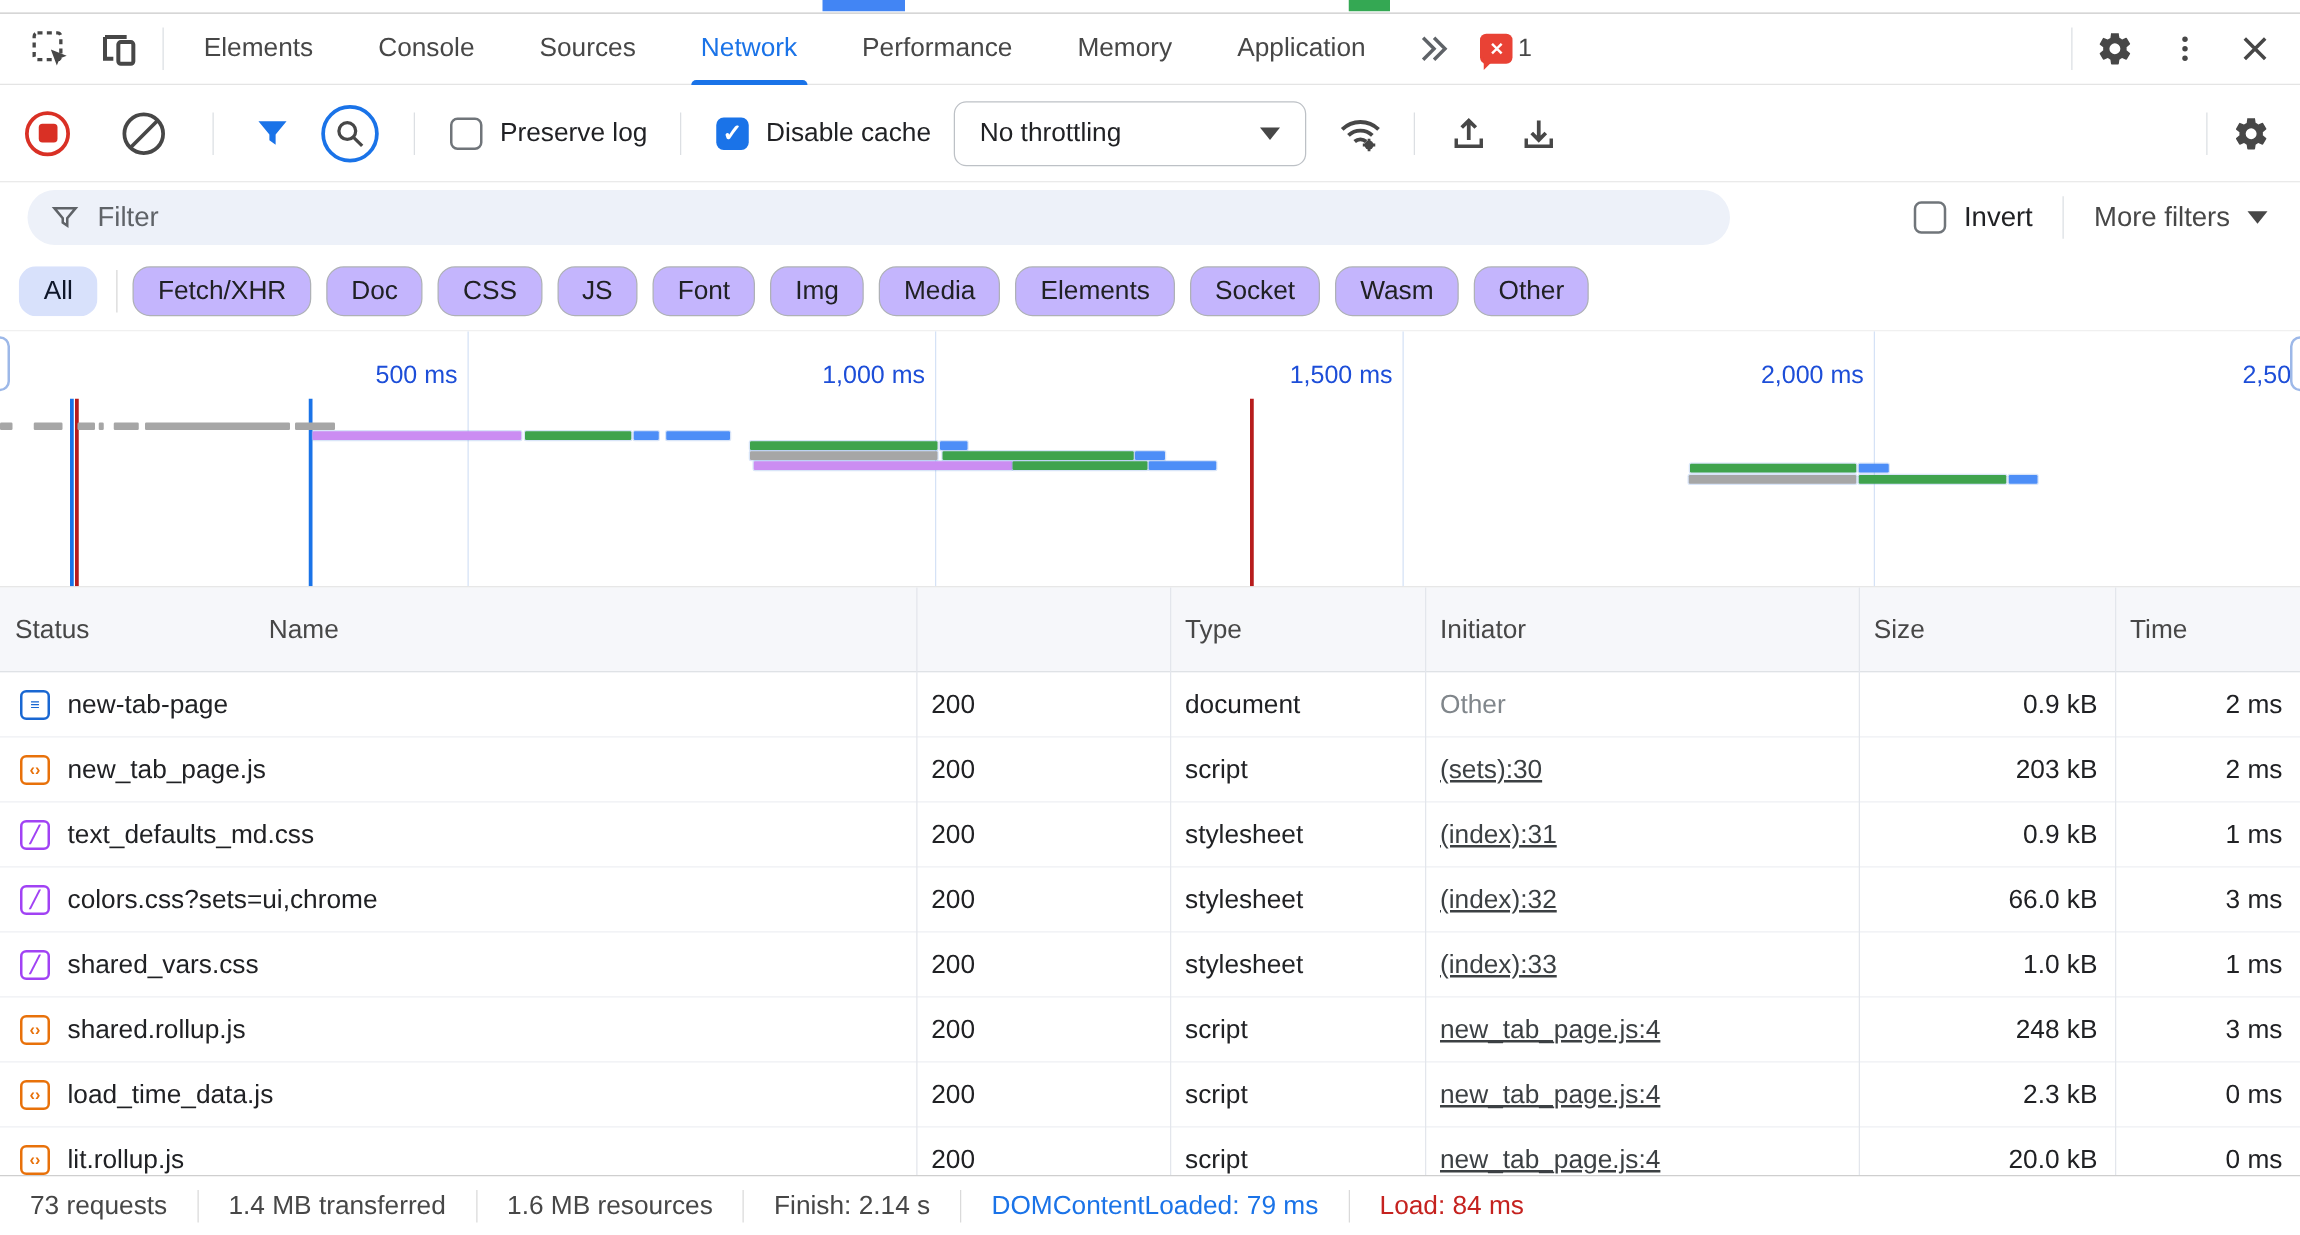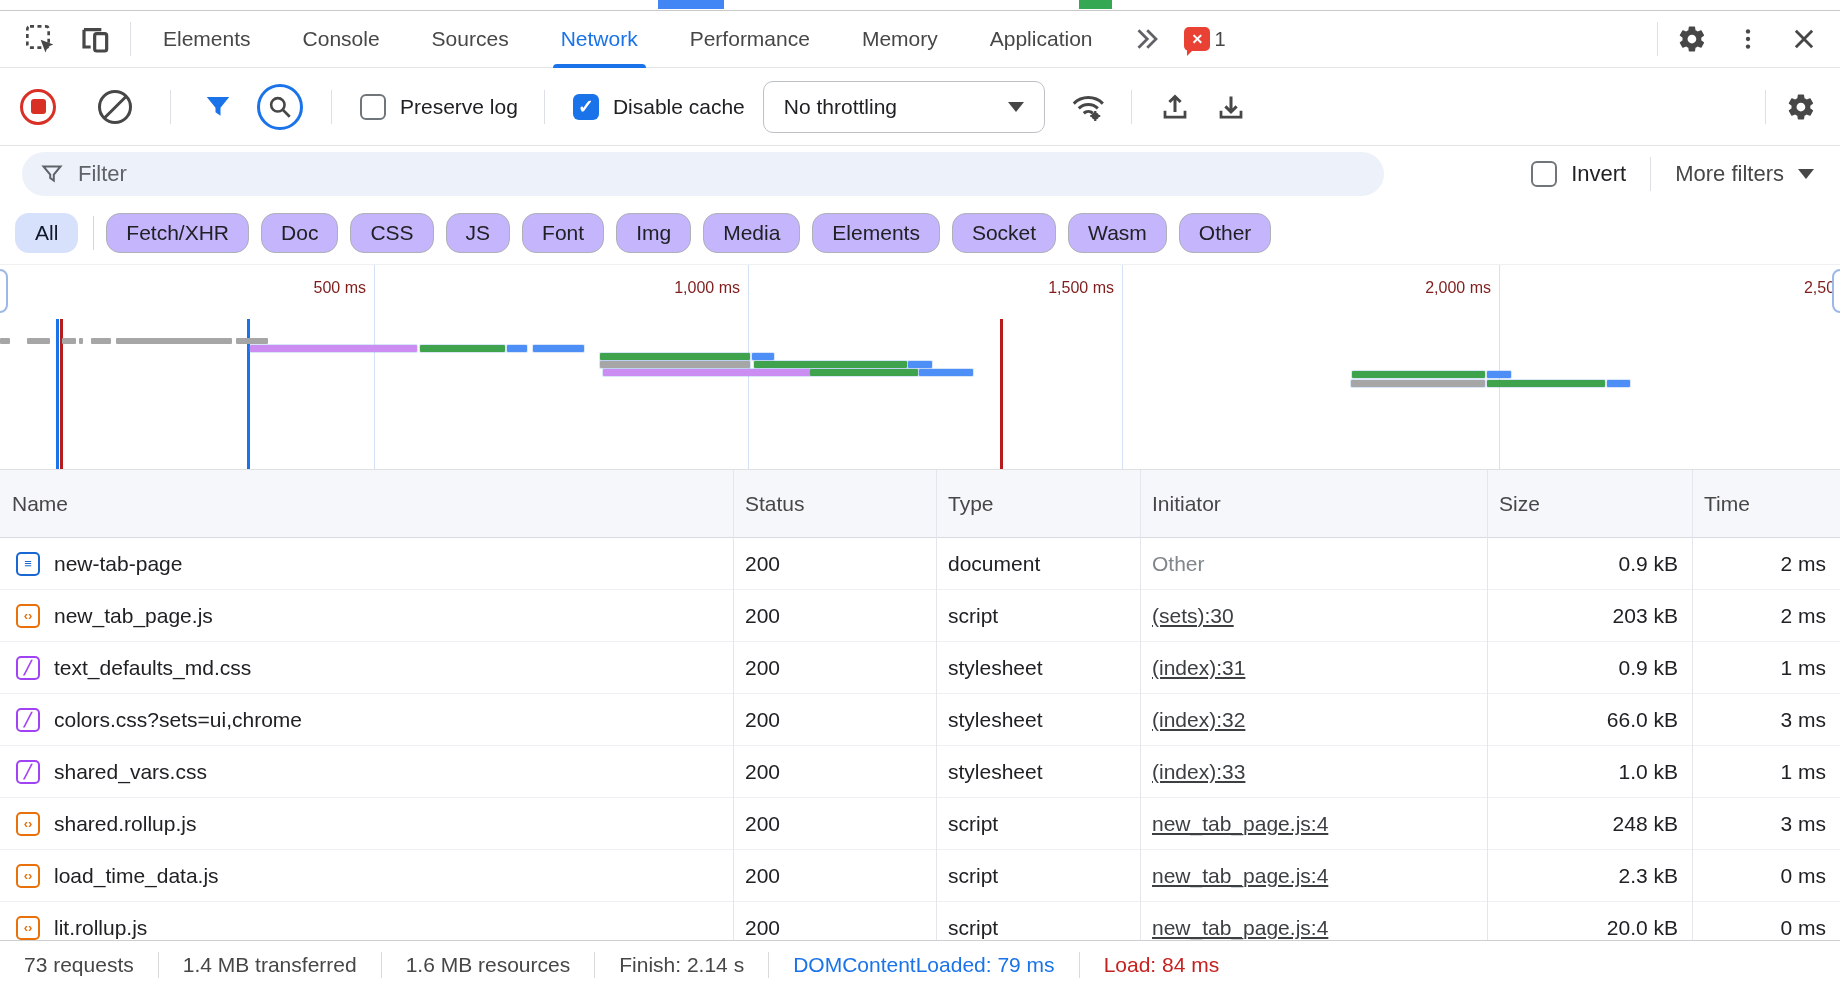--- a/index.html
+++ b/index.html
@@ -66,21 +66,21 @@
   .chip { height:40px; border:1px solid #aeb1b6; border-radius:14px; background:#c4b5fd;
     display:flex; align-items:center; padding:0 19px; margin-left:12px;
     font-size:21px; color:#202124; cursor:pointer; white-space:nowrap; }
   .chip.selected { background:#d8e1fb; border-color:transparent; color:#0f172a; margin-left:15px; }
   .chip-div { width:1px; height:34px; background:#d7d7d7; margin-left:15px; }
 
   
   .overview { position:absolute; top:264px; left:0; right:0; height:206px; background:#fff;
     border-top:1px solid #f0f0f0; border-bottom:1px solid #e0e0e0; overflow:hidden; cursor:col-resize; }
   .gridline { position:absolute; top:0; bottom:0; width:1px; background:#d5e2f6; }
-  .ov-label { position:absolute; top:14px; font-size:16px; color:#7f1d1d; white-space:nowrap; }
+  .ov-label { position:absolute; top:24px; font-size:20px; color:#1d4ed8; white-space:nowrap; }
   .marker { position:absolute; top:54px; bottom:0; width:3px; }
   .ov-bar { position:absolute; height:7px; border-radius:1px; box-shadow:0 0 0 1px rgba(120,160,230,.28); }
   .ov-dash { position:absolute; height:6px; background:#a6a6a6; border-radius:1px; }
   .ov-handle { position:absolute; top:4px; width:16px; height:44px; border:2px solid #9db8e8;
     border-radius:8px; background:#fff; }
 
   
   .thead { position:absolute; top:470px; left:0; right:0; height:68px; background:#f6f7fa;
     border-bottom:1px solid #d8dbe0; display:flex; font-size:21px; color:#474747; }
   .th { display:flex; align-items:center; padding-left:12px; cursor:pointer; }
@@ -299,22 +299,22 @@
       <div class="ov-bar" style="left: 1352px; top: 106px; width: 133px; background: rgb(63, 163, 77);"></div>
       <div class="ov-bar" style="left: 1487px; top: 106px; width: 24px; background: rgb(77, 142, 247);"></div>
       <div class="ov-bar" style="left: 1351px; top: 115px; width: 134px; background: rgb(166, 166, 166);"></div>
       <div class="ov-bar" style="left: 1487px; top: 115px; width: 118px; background: rgb(63, 163, 77);"></div>
       <div class="ov-bar" style="left: 1607px; top: 115px; width: 23px; background: rgb(77, 142, 247);"></div>
       <div class="ov-handle" style="left: -8px;"></div>
       <div class="ov-handle" style="left: 1832px;"></div>
     </div>
 
   <div class="thead" id="thead">
+      <div class="th" style="width: 203px;">Status</div>
       <div class="th" style="width: 733px;">Name</div>
-      <div class="th" style="width: 203px;">Status</div>
       <div class="th" style="width: 204px;">Type</div>
       <div class="th" style="width: 347px;">Initiator</div>
       <div class="th" style="width: 205px;">Size</div>
       <div class="th" style="width: 148px;">Time</div>
     </div>
   <div id="colseps">
       <div class="col-sep" style="left: 733px;"></div>
       <div class="col-sep" style="left: 936px;"></div>
       <div class="col-sep" style="left: 1140px;"></div>
       <div class="col-sep" style="left: 1487px;"></div>

